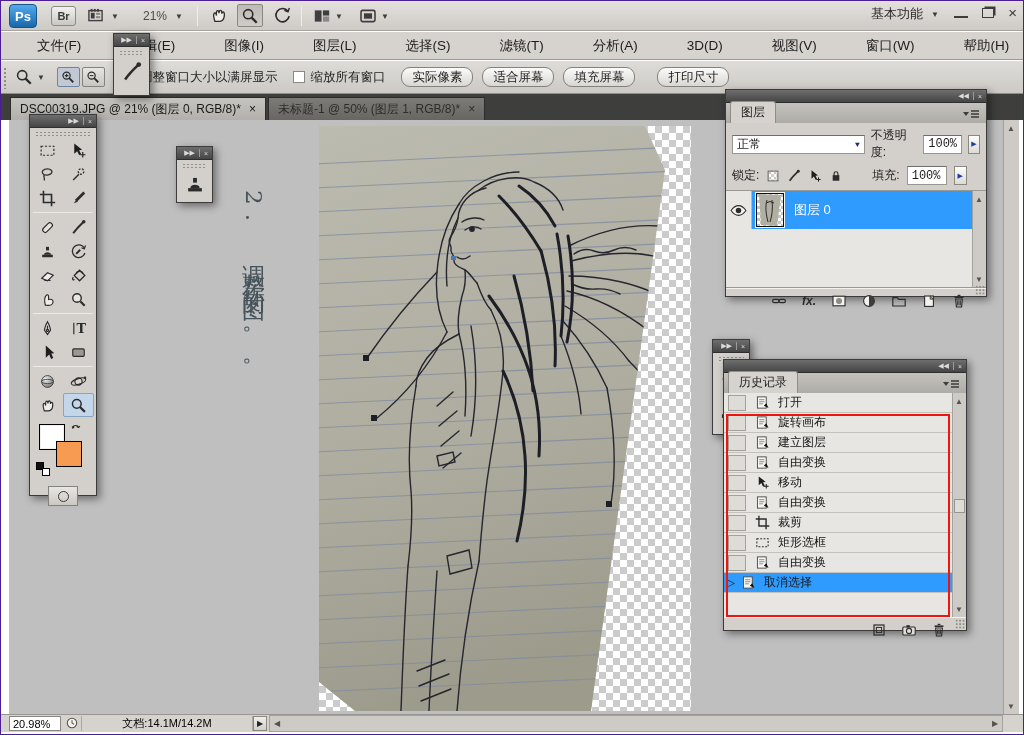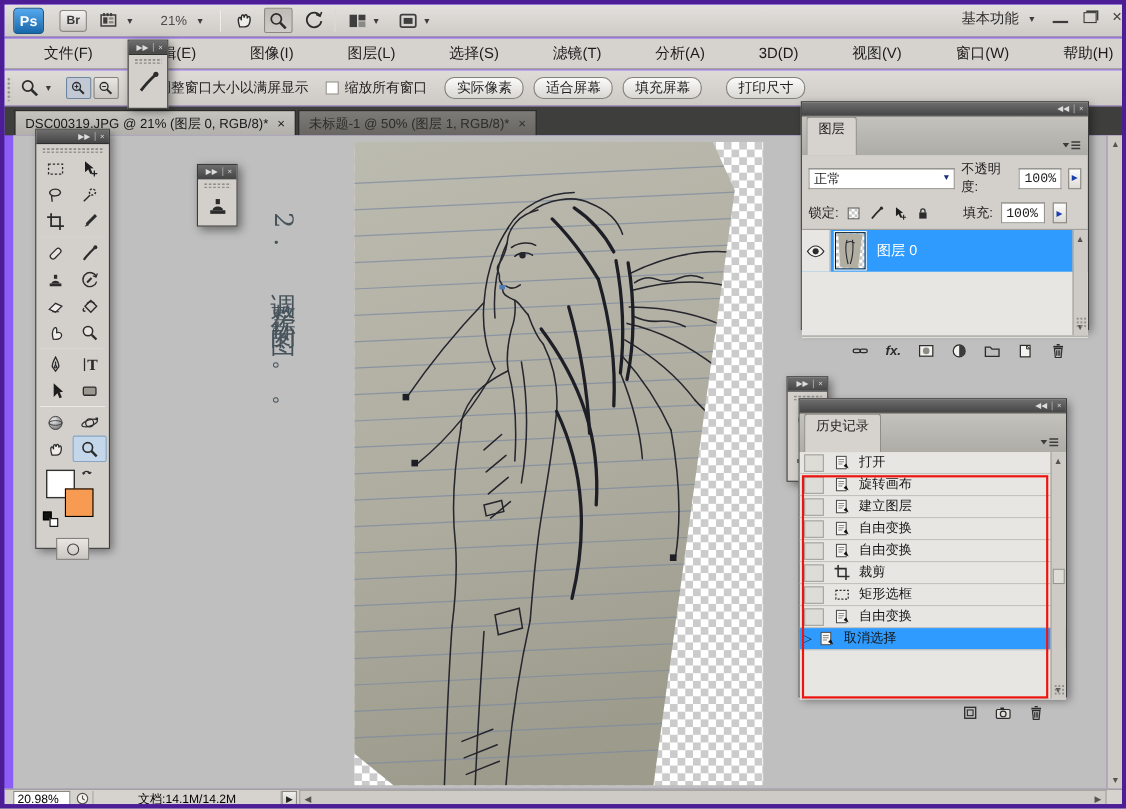--- a/index.html
+++ b/index.html
@@ -1,18 +1,18 @@
 <!DOCTYPE html>
 <html><head>
 <meta charset="utf-8">
 <style>
   html,body{margin:0;padding:0;background:#9a9a9a;}
   *,*:before,*:after{box-sizing:border-box;}
-  #app{position:relative;width:1024px;height:735px;background:#8b5cf6;
-       font-family:"Liberation Sans",sans-serif;overflow:hidden;border:4px solid #4c1d95;padding-left:25px;}
+  #app{position:relative;width:1024px;height:735px;background:#ffffff;
+       font-family:"Liberation Sans",sans-serif;overflow:hidden;border:1px solid #4c1d95;padding-left:25px;}
   .abs{position:absolute;}
   .nosel{user-select:none;}
 
   
   #appbar{left:0;top:0;width:1024px;height:30px;background:linear-gradient(#e3e1dd,#cecbc6);border-bottom:1px solid #a7a49f;display:flex;align-items:center;}
   #ps-logo{position:absolute;left:8px;top:3px;width:28px;height:24px;border-radius:4px;
      background:linear-gradient(#56a9ef,#1767ab);border:1px solid #195687;color:#fff;
      font-weight:bold;font-size:13px;display:flex;align-items:center;justify-content:center;}
   #br-btn{position:absolute;left:50px;top:5px;width:25px;height:20px;border-radius:3px;
      background:linear-gradient(#f3f2f0,#c9c7c2);border:1px solid #8b8984;color:#3a3a3a;
@@ -81,21 +81,21 @@
   #swatches{position:relative;height:58px;margin-top:4px;}
   #fg-swatch{position:absolute;left:9px;top:2px;width:26px;height:26px;background:#fff;border:1px solid #000;box-shadow:0 0 0 1px #f2f1ee inset;}
   #bg-swatch{position:absolute;left:26px;top:19px;width:26px;height:26px;background:#f79b53;border:1px solid #000;}
   #mini-swatch{position:absolute;left:6px;top:40px;width:14px;height:14px;}
   #mini-swatch .w{position:absolute;right:0;bottom:0;width:8px;height:8px;background:#fff;border:1px solid #000;}
   #mini-swatch .b{position:absolute;left:0;top:0;width:8px;height:8px;background:#111;border:1px solid #000;}
   #qmask{width:30px;height:20px;margin:6px auto 0 auto;border:1px solid #84827d;background:linear-gradient(#e8e6e2,#cbc8c3);display:flex;align-items:center;justify-content:center;}
   #qmask .circ{width:11px;height:11px;border:1.5px solid #3c3c3c;border-radius:50%;}
 
   
-  .ptab{height:35px;background:linear-gradient(#c4c2bd,#aeaca7);display:flex;padding:0 4px;position:relative;}
+  .ptab{height:20px;background:linear-gradient(#c4c2bd,#aeaca7);display:flex;align-items:flex-end;padding:0 4px;position:relative;}
   .ptab .tab{background:#d6d3ce;border:1px solid #8f8d88;border-bottom:none;border-radius:3px 3px 0 0;font-size:12px;color:#1d1d1d;padding:2px 10px 2px 10px;}
   .pmenu{position:absolute;right:6px;bottom:3px;width:18px;height:12px;}
   .sunken{background:#fff;border:1px solid #98968f;border-top-color:#6f6d68;}
   .valbox{height:19px;font-size:12px;display:flex;align-items:center;padding:0 4px;font-family:Liberation Mono, monospace;}
   .playbtn{width:13px;height:19px;background:linear-gradient(#fdfdfc,#dddbd6);border:1px solid #8a8880;display:flex;align-items:center;justify-content:center;font-size:7px;color:#1b3faa;}
   .lrow{display:flex;align-items:center;font-size:12px;color:#1d1d1d;}
   #layers-panel{left:724px;top:88px;width:262px;height:208px;}
   #layers-list{position:relative;height:98px;background:#e8e6e2;border-top:1px solid #9a9893;border-bottom:1px solid #9a9893;overflow:hidden;}
   #layer-row{display:flex;align-items:center;height:38px;background:#2f9bff;}
   .eyecol{width:26px;height:38px;border-right:1px solid #b9b7b2;display:flex;align-items:center;justify-content:center;background:#e8e6e2;}
@@ -894,20 +894,29 @@
             <svg width="15" height="15" viewBox="0 0 16 16">
               <use href="#i-page"></use>
             </svg>
           </span>
           <span>自由变换</span>
         </div>
       <div class="hist-row">
           <span class="cb"></span>
           <span class="hicon">
             <svg width="15" height="15" viewBox="0 0 16 16">
+              <use href="#i-move"></use>
+            </svg>
+          </span>
+          <span>移动</span>
+        </div>
+      <div class="hist-row">
+          <span class="cb"></span>
+          <span class="hicon">
+            <svg width="15" height="15" viewBox="0 0 16 16">
               <use href="#i-page"></use>
             </svg>
           </span>
           <span>自由变换</span>
         </div>
       <div class="hist-row">
           <span class="cb"></span>
           <span class="hicon">
             <svg width="15" height="15" viewBox="0 0 16 16">
               <use href="#i-crop"></use>

